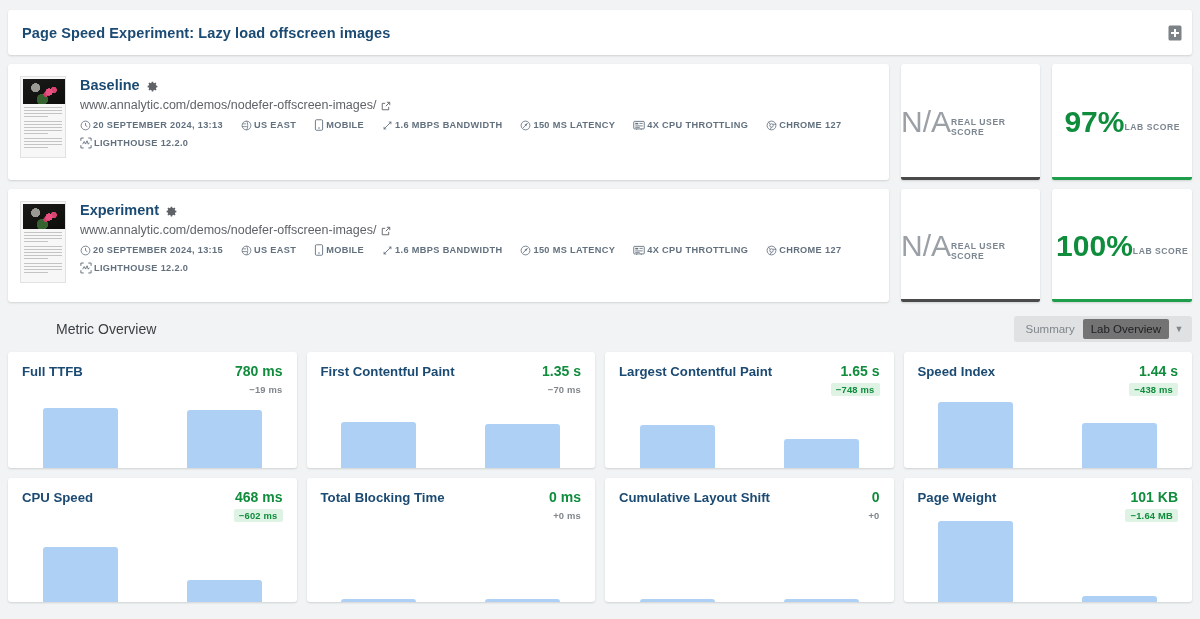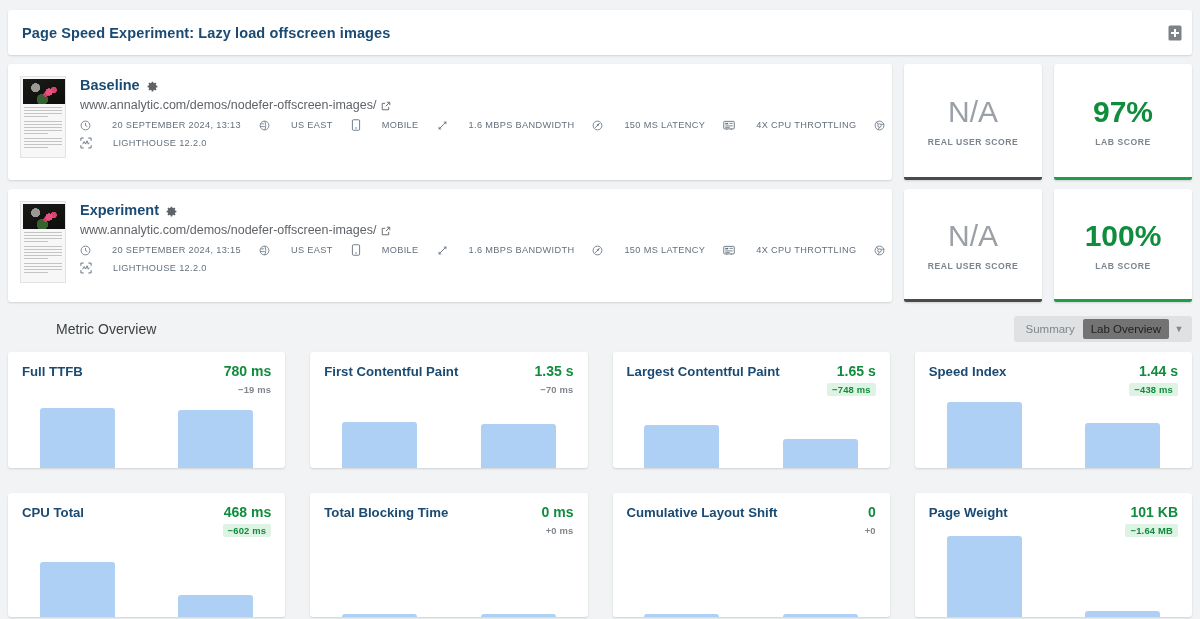--- a/index.html
+++ b/index.html
@@ -78,34 +78,34 @@
   .run-url {
     margin-top: 5px; font-size: 12.5px; color: #5f6368;
     display: flex; align-items: center; gap: 5px;
   }
   .run-url .ext { width: 10px; height: 10px; display: block; cursor: pointer; }
 
   .meta-rows { margin-top: 7px; }
   .meta-row { display: flex; align-items: center; flex-wrap: nowrap; }
   .meta-row + .meta-row { margin-top: 6px; }
   .meta {
-    display: flex; align-items: center; gap: 21px;
-    font-size: 9.2px; font-weight: normal; letter-spacing: .35px;
+    display: flex; align-items: center; gap: 2px;
+    font-size: 9.2px; font-weight: bold; letter-spacing: .35px;
     color: #62707e; white-space: nowrap;
     margin-right: 18px;
   }
   .meta svg { display: block; flex: none; }
 
   
   .score-card {
     width: 140px; background: #fff;
     border-radius: 3px 3px 2px 2px;
     box-shadow: 0 1px 2px rgba(60,64,67,0.18);
     margin-left: 12px;
-    display: flex; flex-direction: column;
+    display: flex; 
     align-items: center; justify-content: center;
     position: relative;
   }
   .score-card::after {
     content: ""; position: absolute; left: 0; right: 0; bottom: 0;
     height: 3px; border-radius: 0 0 2px 2px;
   }
   .score-card.na::after { background: #4a4a4a; }
   .score-card.lab::after { background: #1e9e4a; }
   .score-val { font-size: 30px; font-weight: bold; line-height: 1; }
@@ -134,21 +134,21 @@
   .seg .opt.active { background: #737373; color: #202124; font-weight: normal; }
   .seg .caret {
     width: 20px; text-align: center; color: #80868b;
     font-size: 9px; cursor: pointer;
   }
 
   
   .metrics {
     position: absolute; left: 8px; top: 352px; width: 1184px;
     display: grid; grid-template-columns: repeat(4, 1fr);
-    gap: 25px;
+    gap: 10px;
   }
   .mcard {
     background: #fff; border-radius: 3px;
     box-shadow: 0 1px 2px rgba(60,64,67,0.18);
     height: 116px; padding: 12px 14px 0 14px;
     position: relative; overflow: hidden;
   }
   .mcard.row2 { height: 124px; }
   .mhead { display: flex; justify-content: space-between; align-items: flex-start; }
   .mname { font-size: 13.2px; font-weight: bold; color: #1b4a72; }
@@ -496,21 +496,21 @@
           <div class="mname">Speed Index</div>
           <div class="mright"><div class="mval">1.44 s</div><div class="mdelta good">−438 ms</div></div>
         </div>
         <div class="bars">
           <div class="bar" style="height: 66px; background: rgb(174, 208, 245);"></div>
           <div class="bar" style="height: 45px; background: rgb(174, 208, 245);"></div>
         </div>
       </div>
       <div class="mcard row2">
         <div class="mhead">
-          <div class="mname">CPU Total</div>
+          <div class="mname">CPU Speed</div>
           <div class="mright"><div class="mval">468 ms</div><div class="mdelta good">−602 ms</div></div>
         </div>
         <div class="bars">
           <div class="bar" style="height: 55px; background: rgb(174, 208, 245);"></div>
           <div class="bar" style="height: 22px; background: rgb(174, 208, 245);"></div>
         </div>
       </div>
       <div class="mcard row2">
         <div class="mhead">
           <div class="mname">Total Blocking Time</div>

